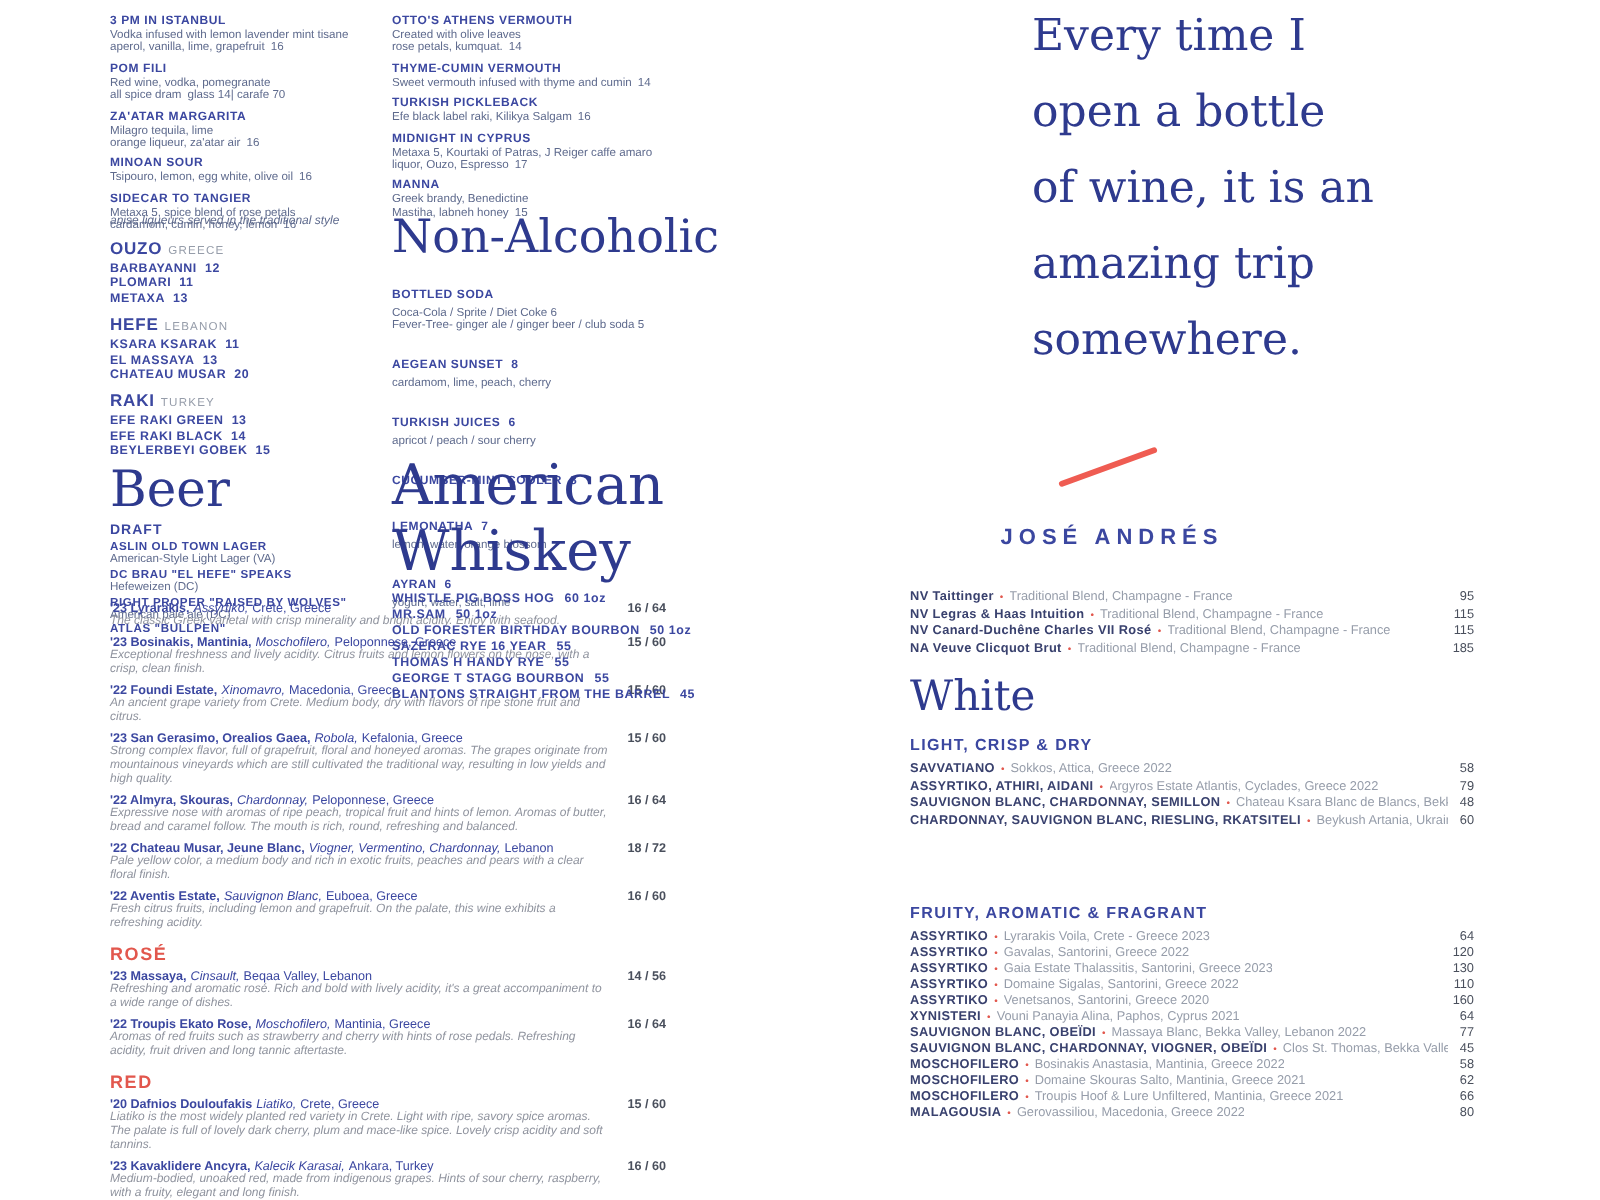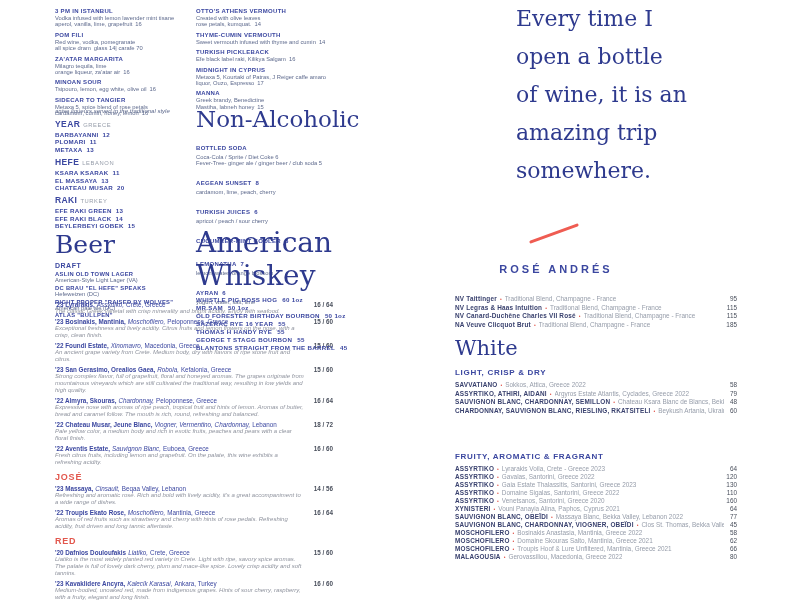--- a/index.html
+++ b/index.html
@@ -115,21 +115,21 @@
       <div class="c-item">
         <div class="c-name">SIDECAR TO TANGIER</div>
         <div class="c-desc"><span>Metaxa 5, spice blend of rose petals
 cardamom, cumin, honey, lemon</span><span class="c-price">16</span></div>
       </div>
     </div>
 
   <div class="abs pos-ouzo">
     <div class="ouzo-sub">anise liqueurs served in the traditional style</div>
 
-    <div class="grp-head"><span>YEAR</span><span class="grp-region">GREECE</span></div>
+    <div class="grp-head"><span>OUZO</span><span class="grp-region">GREECE</span></div>
     <div>
 
     <div class="sp-row"><span>BARBAYANNI</span><span class="sp-price">12</span></div>
         <div class="sp-row"><span>PLOMARI</span><span class="sp-price">11</span></div>
         <div class="sp-row"><span>METAXA</span><span class="sp-price">13</span></div>
       </div>
 
     <div class="grp-head"><span>HEFE</span><span class="grp-region">LEBANON</span></div>
     <div>
 
@@ -241,21 +241,21 @@
           <div class="gw-head">
             <span class="gw-prod">'22 Aventis Estate,</span>
             <span class="gw-grape">Sauvignon Blanc,</span>
             <span class="gw-region">Euboea, Greece</span>
             <span class="gw-price">16 / 60</span>
           </div>
           <div class="gw-desc">Fresh citrus fruits, including lemon and grapefruit. On the palate, this wine exhibits a refreshing acidity.</div>
         </div>
       </div>
 
-    <div class="gw-sec">JOSÉ</div>
+    <div class="gw-sec">ROSÉ</div>
     <div>
 
         <div class="gw-item">
           <div class="gw-head">
             <span class="gw-prod">'23 Massaya,</span>
             <span class="gw-grape">Cinsault,</span>
             <span class="gw-region">Beqaa Valley, Lebanon</span>
             <span class="gw-price">14 / 56</span>
           </div>
           <div class="gw-desc">Refreshing and aromatic rosé. Rich and bold with lively acidity, it's a great accompaniment to a wide range of dishes.</div>
@@ -379,21 +379,21 @@
         <div class="wh-row"><span>BLANTONS STRAIGHT FROM THE BARREL</span><span class="wh-price">45</span></div>
       </div>
   </div>
 
   <div class="abs pos-quote quote" style="white-space:pre-line;">Every time I
 open a bottle
 of wine, it is an
 amazing trip
 somewhere.</div>
   <div class="abs pos-stroke stroke"></div>
-  <div class="abs pos-author author">ROSÉ ANDRÉS</div>
+  <div class="abs pos-author author">JOSÉ ANDRÉS</div>
 
   <div class="abs pos-sparkling">
 
       <div class="b-row">
         <span class="b-name">NV Taittinger</span>
         <span class="b-sep">•</span>
         <span class="b-detail">Traditional Blend, Champagne - France</span>
         <span class="b-price">95</span>
       </div>
 

